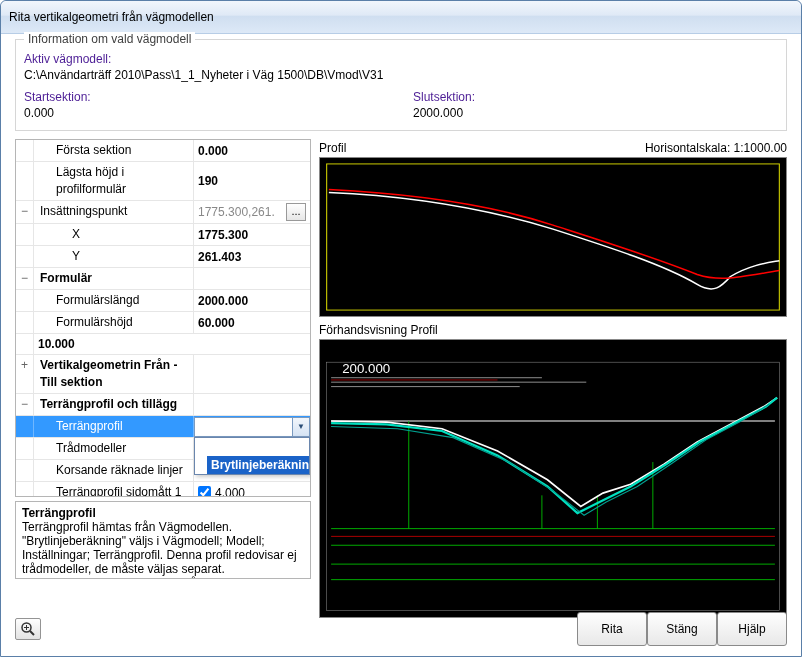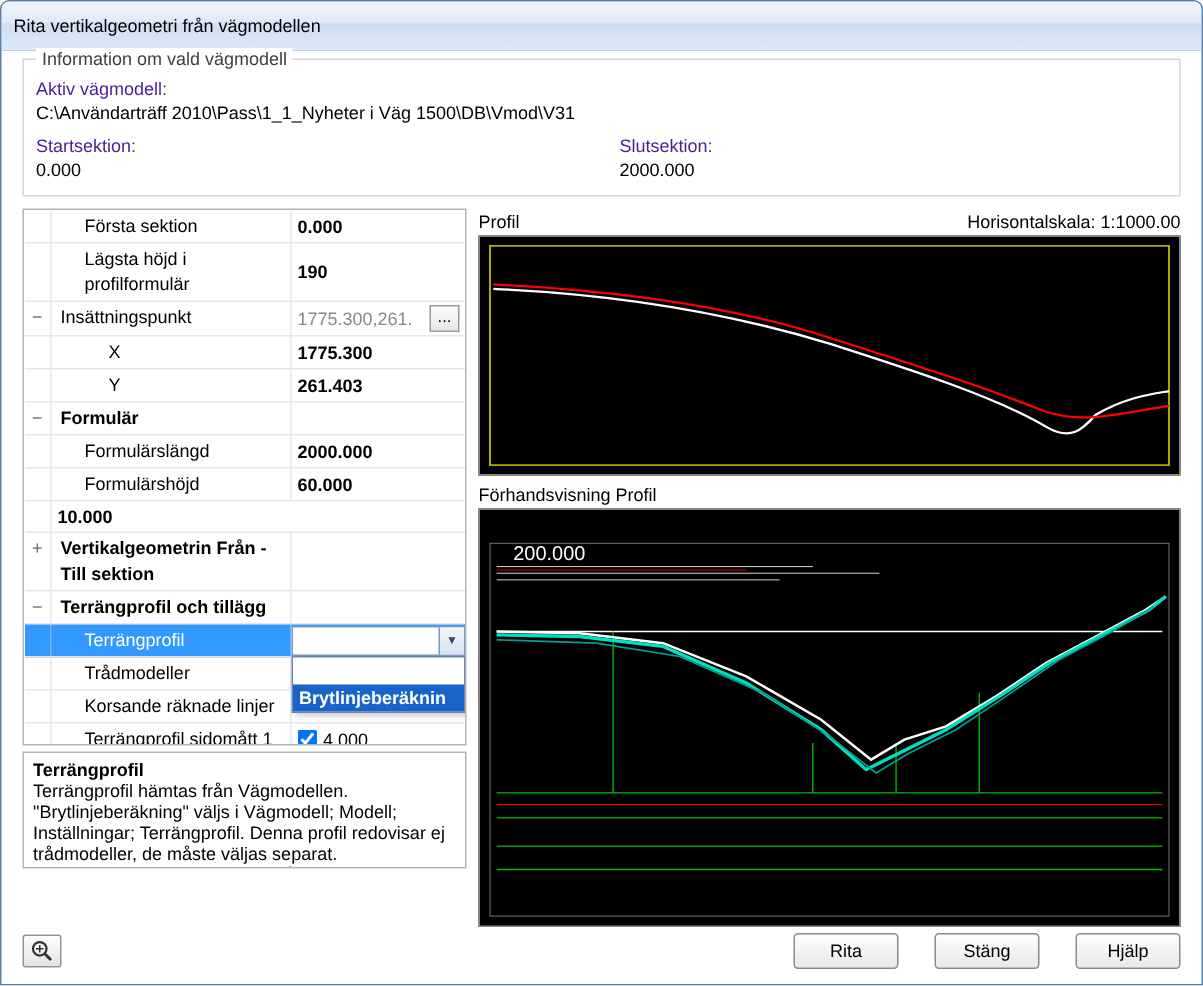--- a/index.html
+++ b/index.html
@@ -32,36 +32,36 @@
 
   .cell input[type="checkbox"] { margin: 0; }
   .cell .num { flex: 1; }
   .cell .grey { color: #888; }
   .dotbtn { width: 20px; height: 18px; border: 1px solid #999; background: linear-gradient(#fefefe,#e6e6e6); font-size: 11px; line-height: 14px; text-align: center; cursor: pointer; }
 
   .combo { position: relative; width: 116px; }
   .combo-box { border: 1px solid #7a9ac0; height: 20px; background: #fff; display: flex; }
   .combo-box .ct { flex: 1; padding: 2px 4px; font-weight: 700; overflow: hidden; white-space: nowrap; }
   .combo-box .arrow { width: 17px; border-left: 1px solid #7a9ac0; background: linear-gradient(#f2f6fb,#d5e3f4); display: flex; align-items: center; justify-content: center; font-size: 8px; color: #4a6; color:#2a4d76; }
-  .combo-list { position: absolute; top: 20px; left: 0; right: 0; border: 1px solid #6a86ad; background: #fff; z-index: 10; box-shadow: 2px 2px 4px rgba(0,0,0,.2); }
+  .combo-list { position: absolute; top: 20px; left: 0; right: 0; border: 1px solid #6a86ad; background: #fff; z-index: 10; box-shadow: 2px 2px 4px rgba(0,0,0,.2); padding-left: 12px; }
   .combo-item { padding: 2px 4px; font-weight: 700; white-space: nowrap; overflow: hidden; }
   .combo-item.sel { background: #1a63c8; color: #fff; }
 
   .help-box { border: 1px solid #b5b5b5; padding: 4px 6px; margin-top: 4px; height: 78px; overflow: hidden; }
   .help-box .ht { font-weight: 700; }
 
   .plot { background: #000; border: 1px solid #888; position: relative; width: 100%; }
   .plot.top { height: 160px; }
   .plot.bottom { flex: 1; }
   .plot-header { display: flex; justify-content: space-between; margin: 2px 0 2px 0; color: #000; }
   .plot-header.single { justify-content: flex-start; }
 
   .footer { position: absolute; left: 14px; right: 14px; bottom: 10px; display: flex; align-items: center; }
   .footer .spacer { flex: 1; }
-  .btn { min-width: 70px; height: 24px; border: 1px solid #8a8a8a; border-radius: 3px; background: linear-gradient(#fefefe,#e8e8e8); margin-left: 24px; cursor: pointer; padding: 0 14px; }
+  .btn { min-width: 70px; height: 34px; border: 1px solid #8a8a8a; border-radius: 3px; background: linear-gradient(#fefefe,#e8e8e8); margin-left: 0; cursor: pointer; padding: 0 14px; }
   .zoom-btn { width: 26px; height: 22px; border: 1px solid #949494; background: linear-gradient(#fefefe,#e3e3e3); display: flex; align-items: center; justify-content: center; cursor: pointer; border-radius: 2px; }
 
   svg { display: block; }
 </style>
 </head>
 <body>
 
 <div class="window">
   <div class="titlebar">
     <span class="title">Rita vertikalgeometri från vägmodellen</span>

